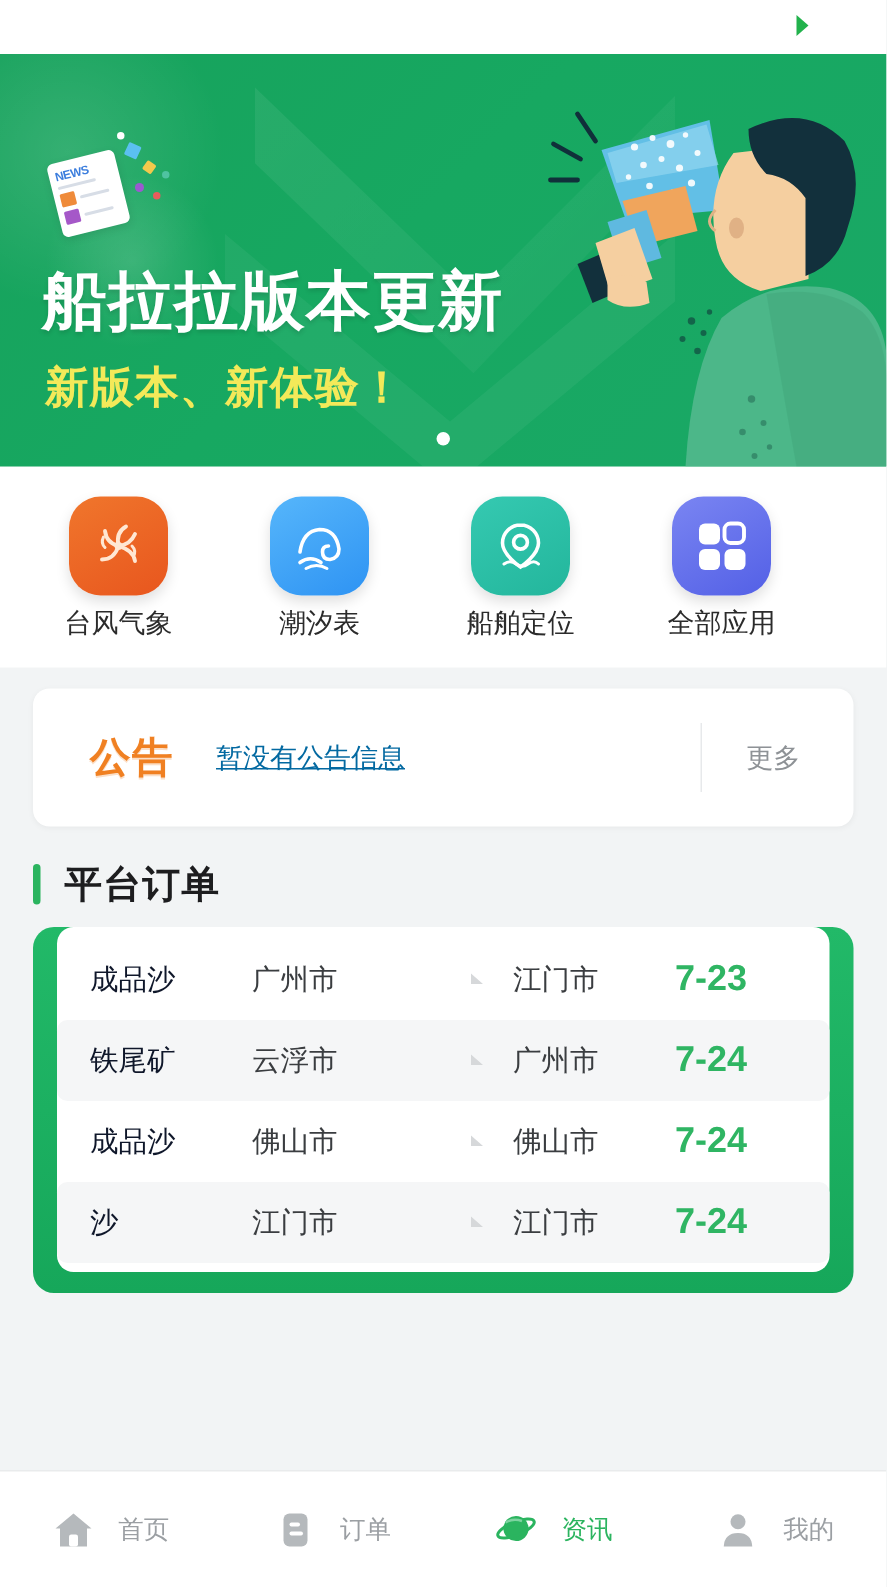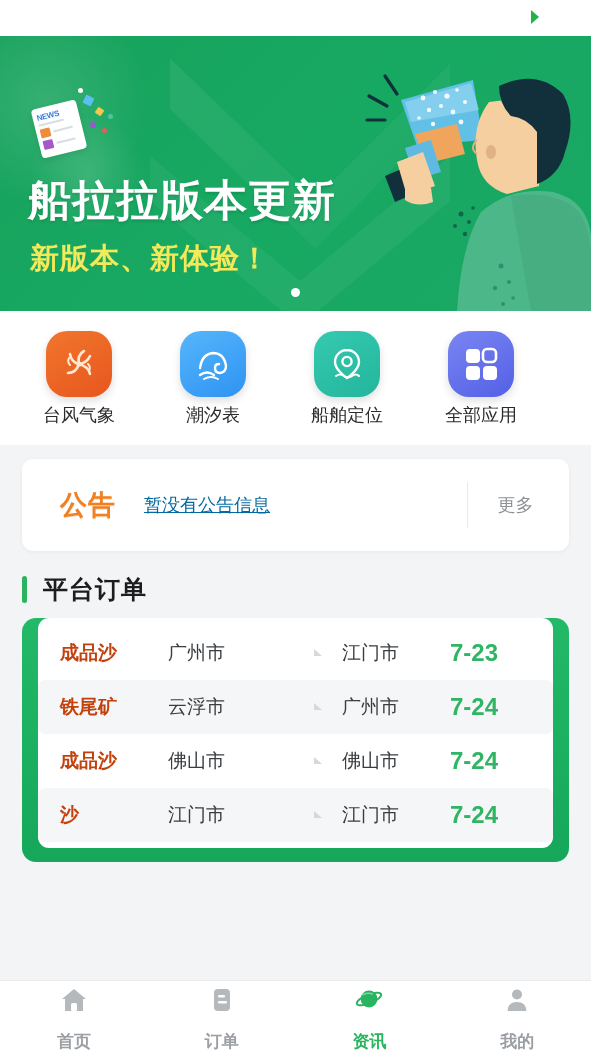--- a/index.html
+++ b/index.html
@@ -242,43 +242,41 @@
     padding: 8px 0 6px 0;
   }
   .order-row {
     display: flex;
     align-items: center;
     height: 54px;
     padding: 0 12px 0 22px;
     border-radius: 7px;
   }
   .order-row.alt { background: #f5f6f7; }
-  .cell-goods { width: 108px; font-size: 19px; color: #c2410c; white-space: nowrap; font-weight: bold; }
+  .cell-goods { width: 108px; font-size: 19px; color: #0f172a; white-space: nowrap; }
   .cell-from  { width: 104px; font-size: 19px; color: #3a3d40; white-space: nowrap; }
   .cell-arrow { width: 70px; display: flex; align-items: center; justify-content: center; }
   .cell-to    { width: 108px; font-size: 19px; color: #3a3d40; white-space: nowrap; }
   .cell-date  { flex: 1; font-size: 24px; font-weight: bold; color: #2fb563; white-space: nowrap; }
 
   
   .tabbar {
     position: absolute;
     left: 0; right: 0; bottom: 0;
     height: 78px;
     background: #ffffff;
     border-top: 1px solid #e9ebec;
     display: flex;
   }
   .tab {
     flex: 1;
     display: flex;
-    flex-direction: column;
     align-items: center;
     justify-content: center;
     gap: 16px;
-    font-weight: bold;
   }
   .tab-label { font-size: 17px; color: #9b9fa3; }
   .tab.active .tab-label { color: #2bb45f; }
 
   svg { display: block; }
 </style>
 </head>
 <body>
 
 <div class="status-strip">

